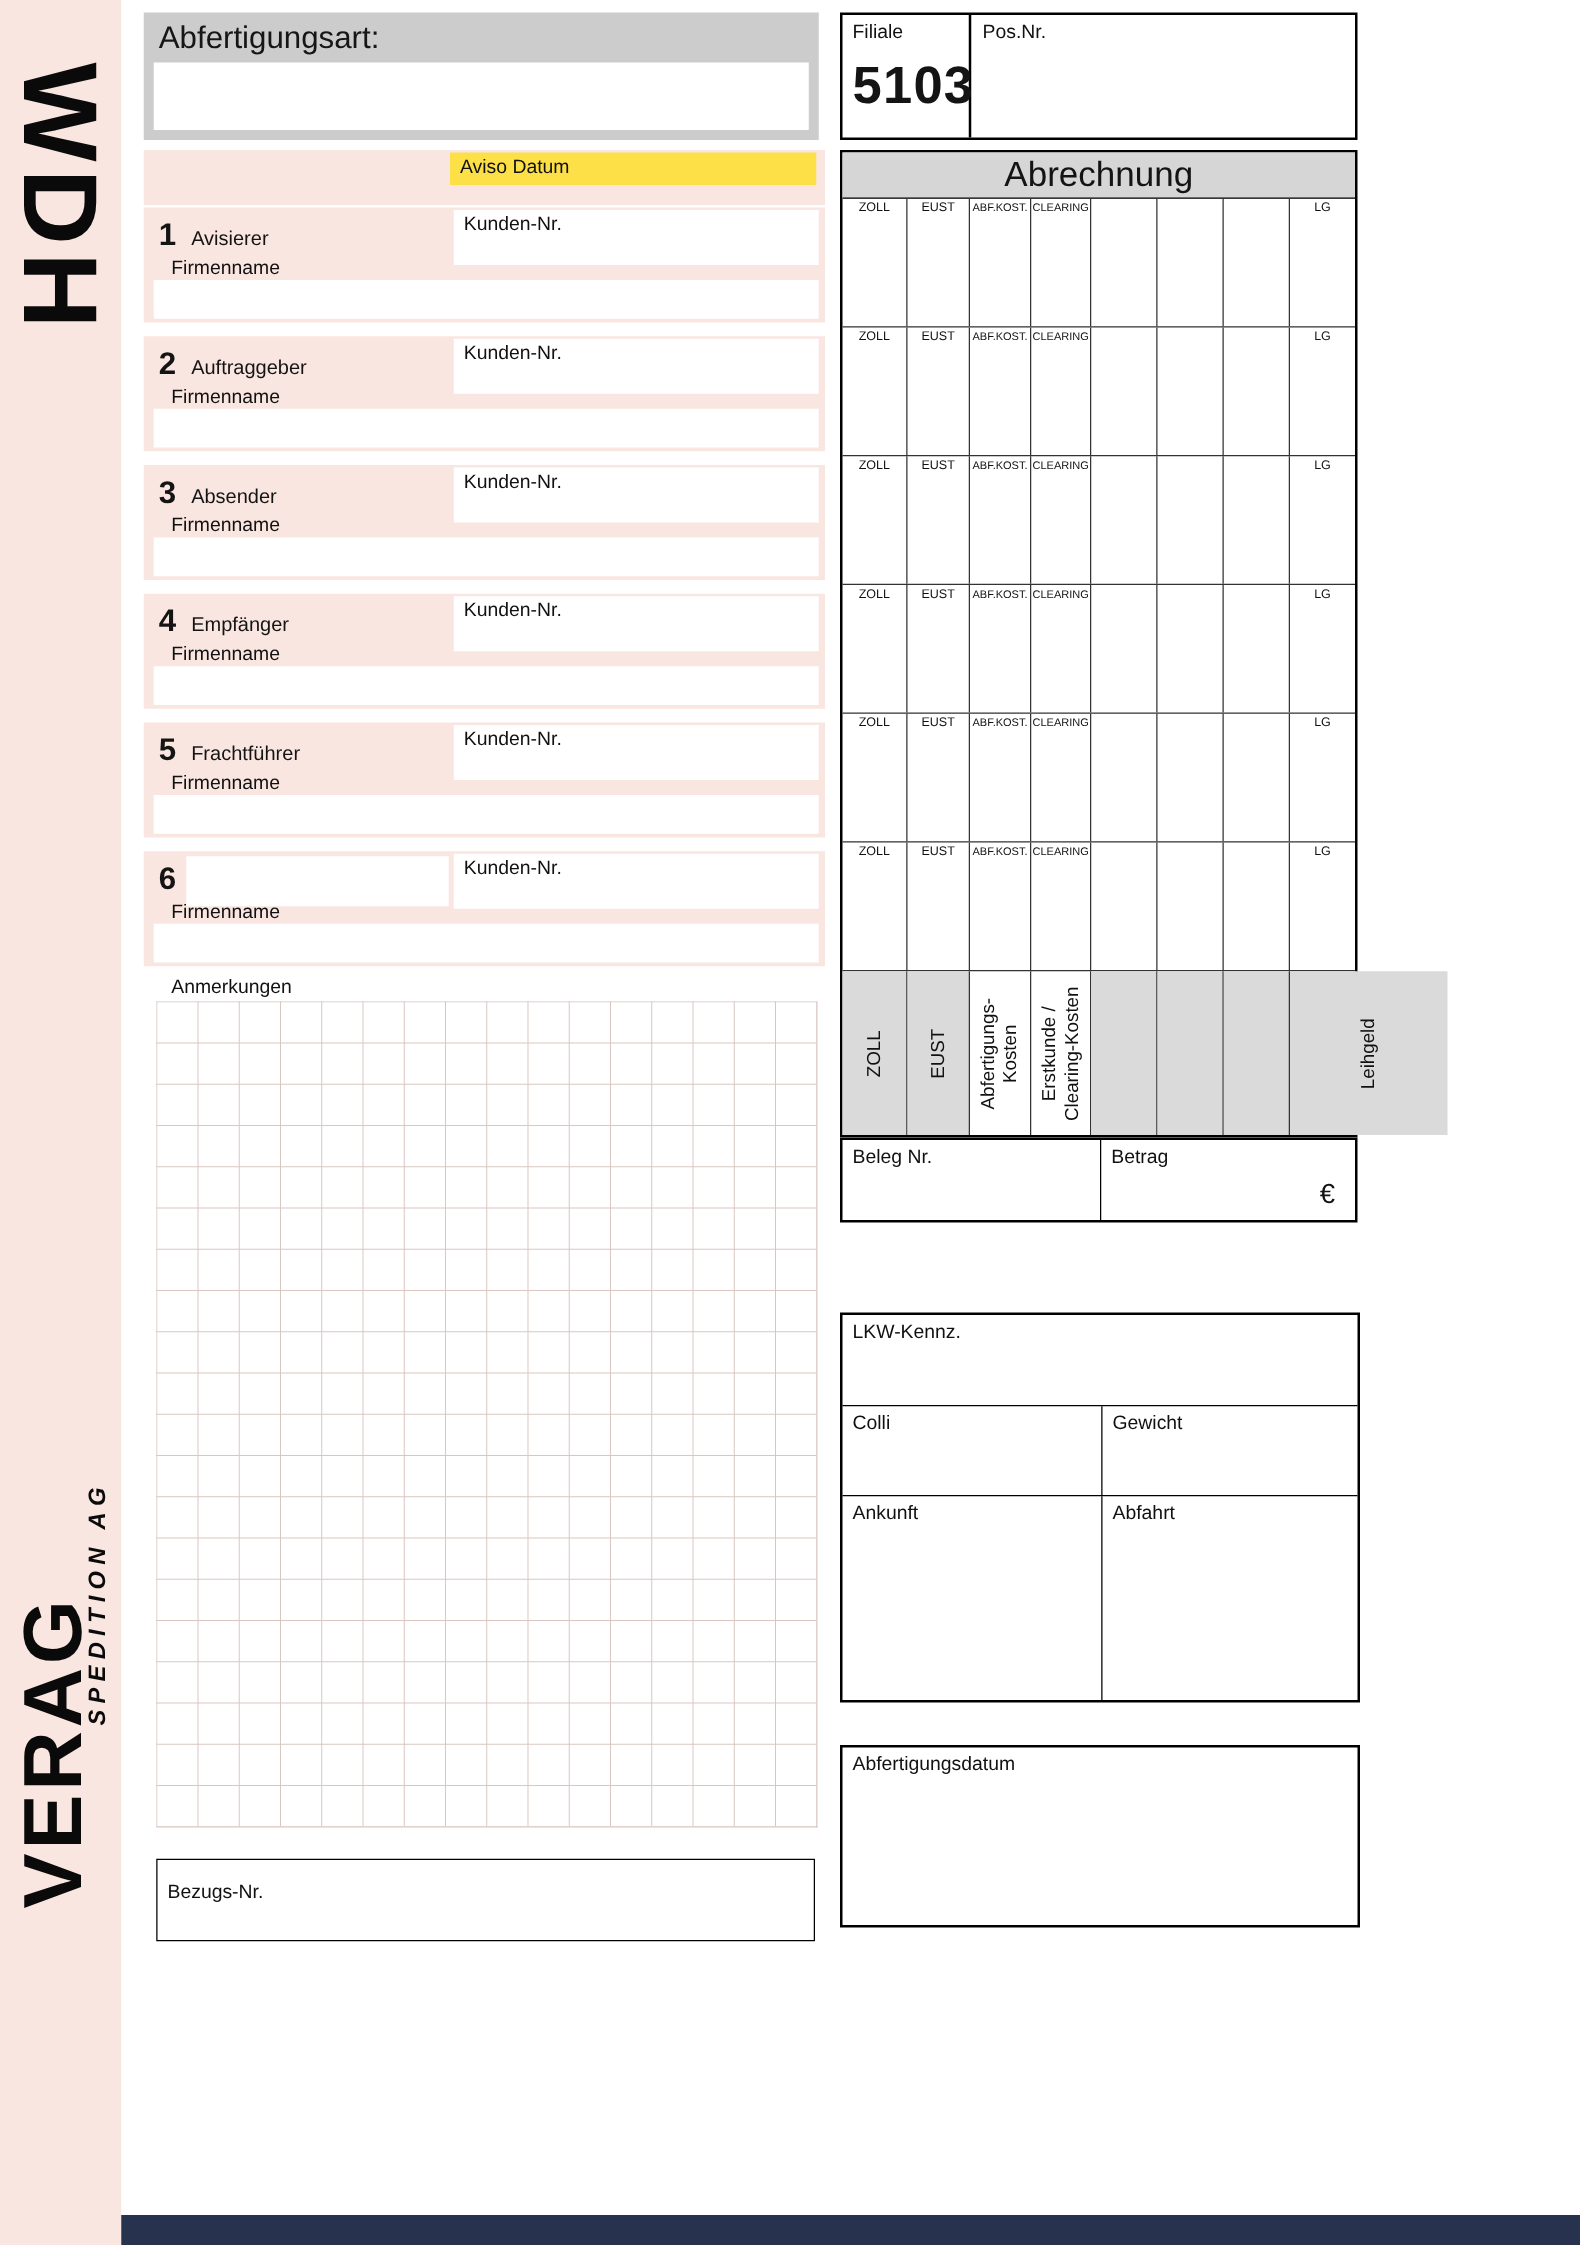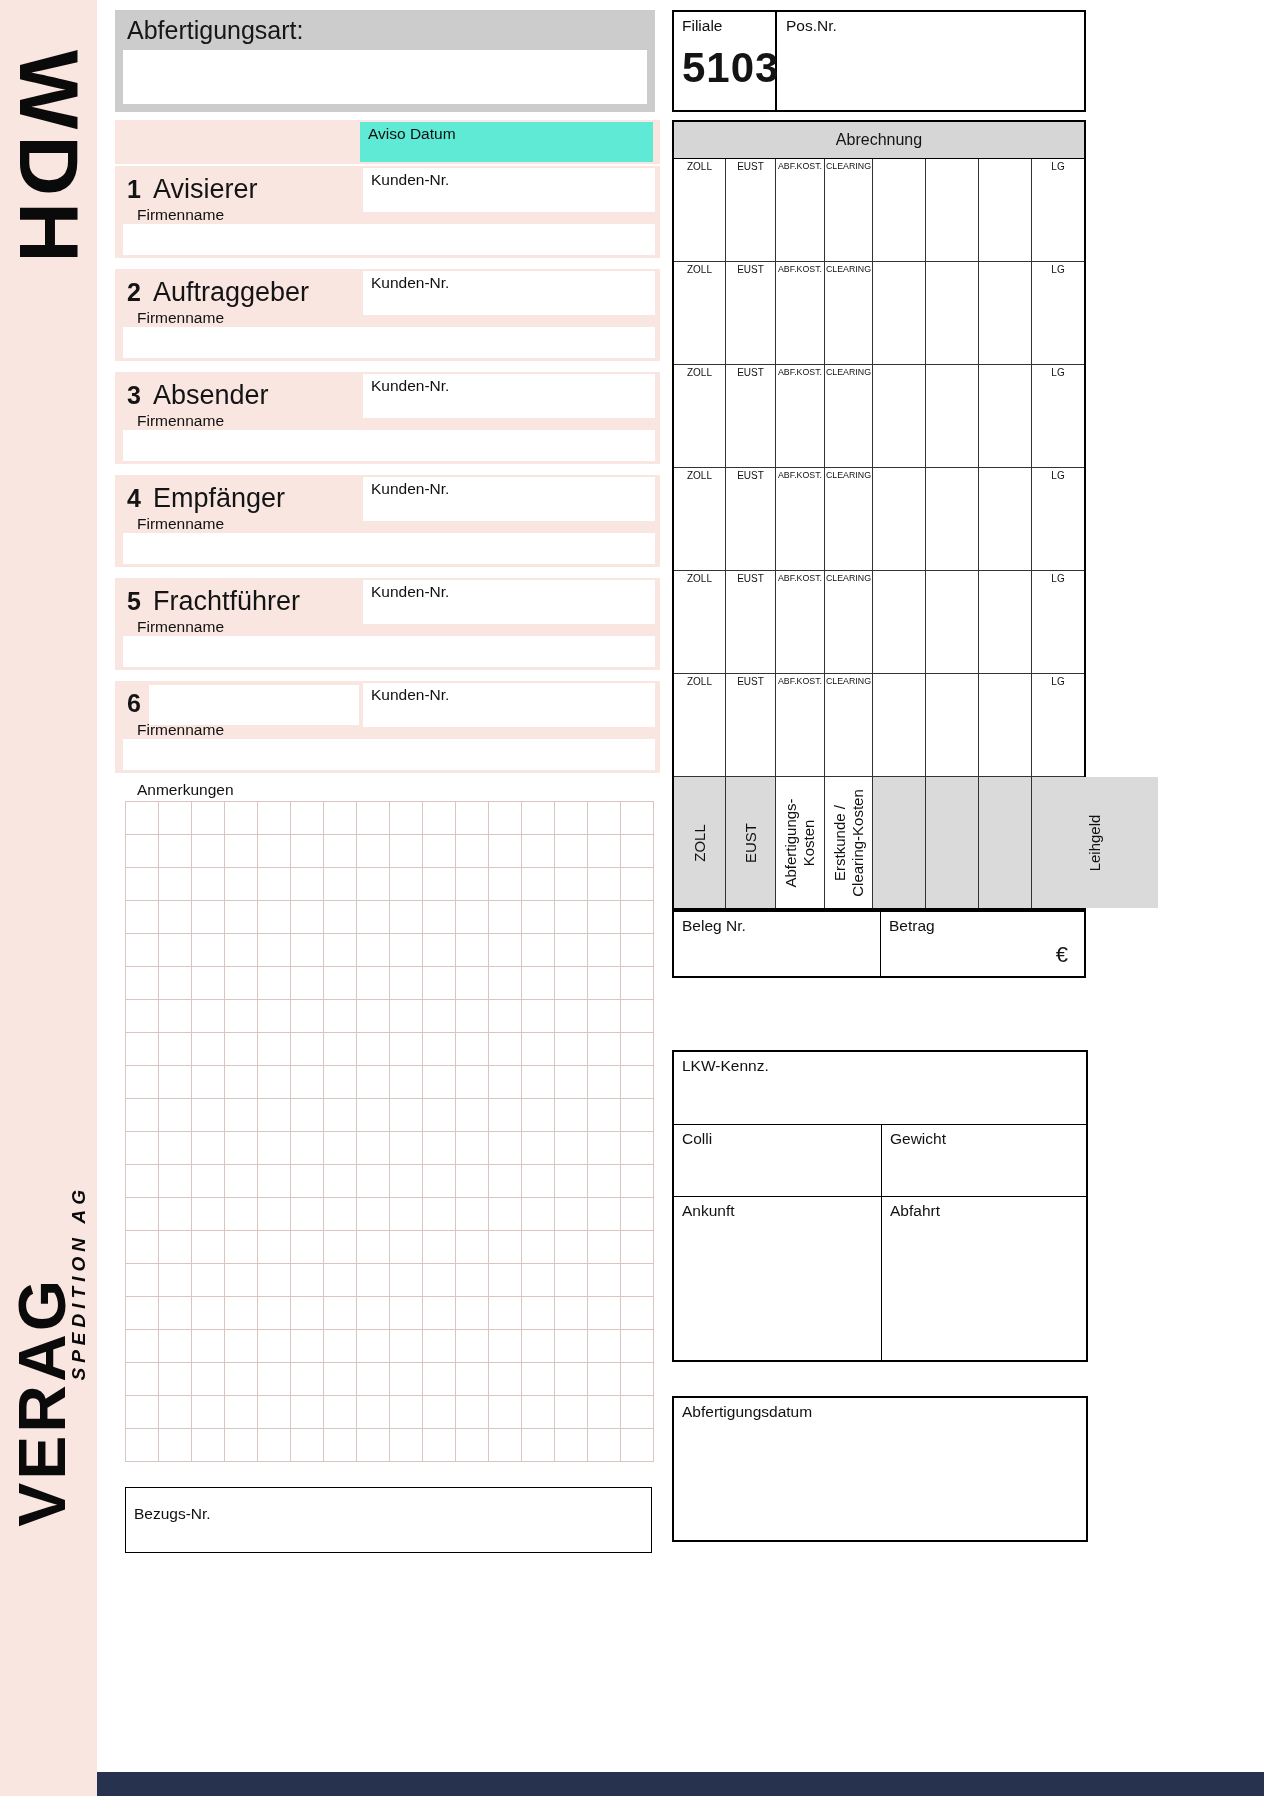--- a/index.html
+++ b/index.html
@@ -27,37 +27,37 @@
   .abf-input{position:absolute;left:8px;top:40px;width:524px;height:54px;background:#fff;}
   .filiale-box{left:672px;top:10px;width:414px;height:102px;border:2.5px solid #000;background:#fff;}
   .filiale-cell{position:absolute;left:0;top:0;width:103px;height:100%;border-right:2px solid #000;}
   .filiale-cell .flabel{position:absolute;left:8px;top:5px;}
   .filiale-value{position:absolute;left:8px;top:32px;font-size:42px;font-weight:bold;letter-spacing:1px;}
   .posnr-label{position:absolute;left:112px;top:5px;}
   .posnr-field{position:absolute;left:103px;top:0;right:0;bottom:0;}
 
   
   .aviso-band{left:115px;top:120px;width:545px;height:44px;background:var(--pink,#fae6e1);}
-  .aviso-field{position:absolute;left:245px;top:2px;width:293px;height:40px;background:#5eead4;}
+  .aviso-field{position:absolute;left:245px;top:2px;width:293px;height:26px;background:#fde047;}
   .aviso-field .flabel{position:absolute;left:8px;top:3px;}
   .party{left:115px;width:545px;height:92px;background:var(--pink,#fae6e1);}
   .party-title{position:absolute;left:12px;top:8px;display:flex;align-items:baseline;gap:12px;}
   .party-num{font-size:25px;font-weight:bold;}
-  .party-name{font-size:27px;}
+  .party-name{font-size:16px;}
   .kunden-box{position:absolute;left:248px;top:2px;width:292px;height:44px;background:#fff;}
   .kunden-box .flabel{position:absolute;left:8px;top:3px;}
   .party6-name-box{position:absolute;left:34px;top:4px;width:210px;height:40px;background:#fff;}
   .firma-label{position:absolute;left:22px;top:40px;}
   .firma-box{position:absolute;left:8px;top:58px;width:532px;height:31px;background:#fff;}
 
   
   .abrechnung{left:672px;top:120px;width:414px;height:790px;border:2px solid #000;background:#fff;
               display:flex;flex-direction:column;}
   .ab-header{height:37px;background:var(--header-gray,#d6d6d6);border-bottom:1.5px solid #000;
-             display:flex;align-items:center;justify-content:center;font-size:16px;}
+             display:flex;align-items:center;justify-content:center;font-size:28px;}
   .ab-cols{display:grid;grid-template-columns:52px 50px 49px 48px 53px 53px 53px 1fr;}
   .ab-row{height:103px;border-bottom:1px solid #333;}
   .ab-cell{border-right:1px solid #333;padding-top:2px;}
   .ab-cell:last-child{border-right:none;}
   .ab-col-label{display:block;text-align:center;font-size:10px;color:#111;}
   .ab-cell.tight .ab-col-label{font-size:8.8px;}
   .ab-footer{flex:1;}
   .ab-fcell{border-right:1px solid #333;display:flex;align-items:center;justify-content:center;overflow:visible;}
   .ab-fcell:last-child{border-right:none;}
   .ab-fcell.gray{background:var(--cell-gray,#dadada);}

